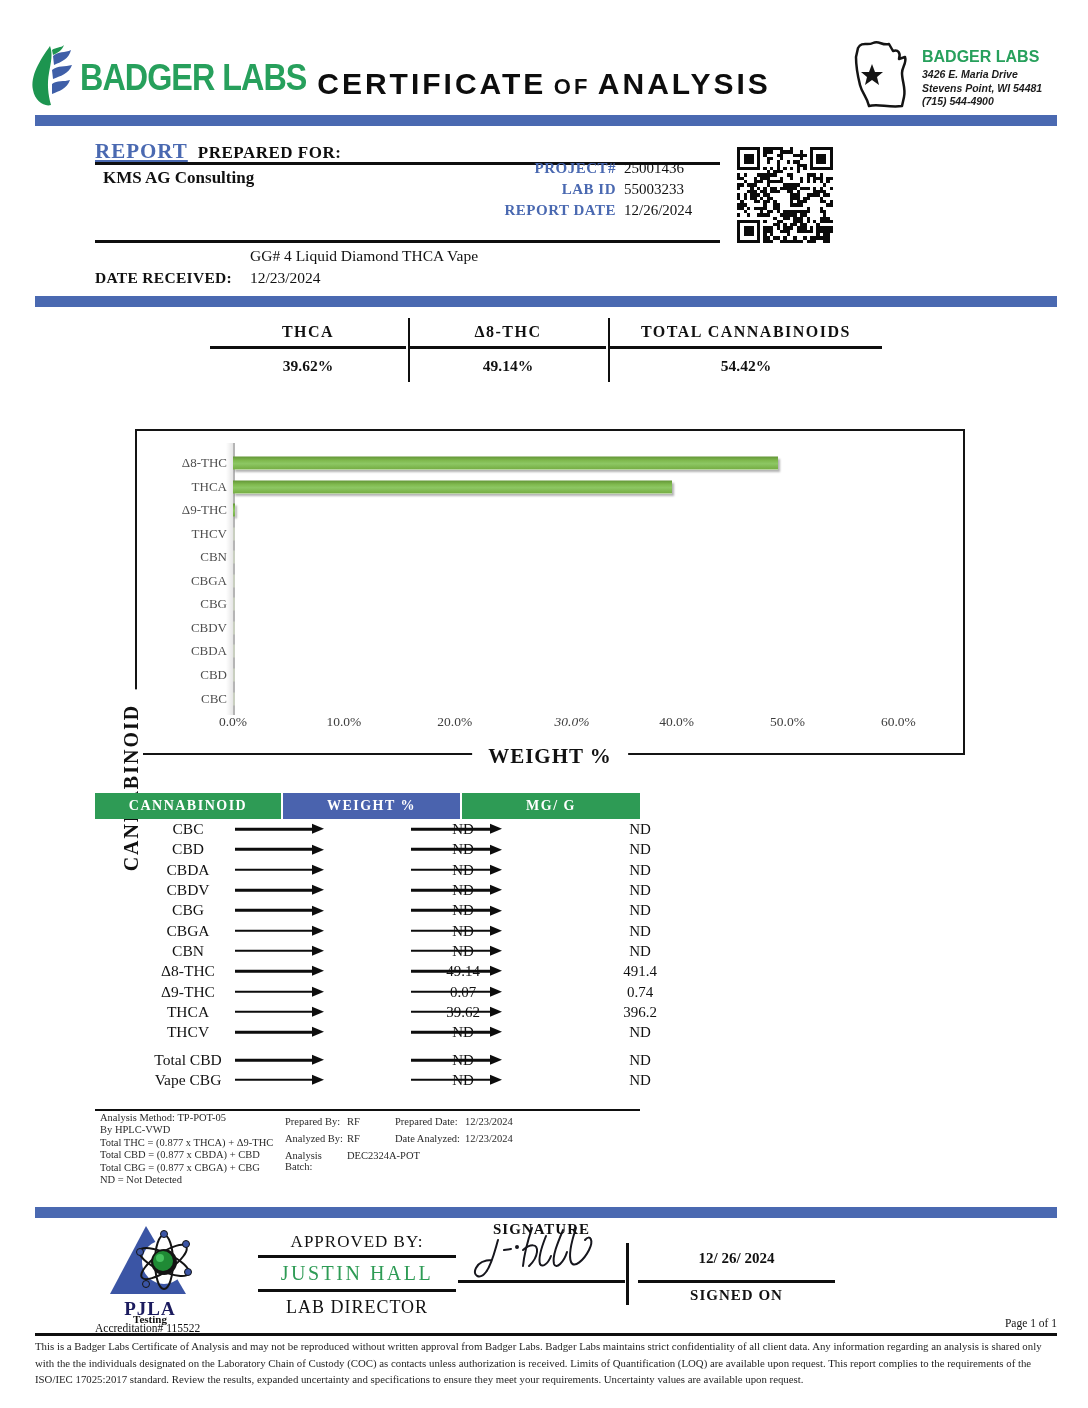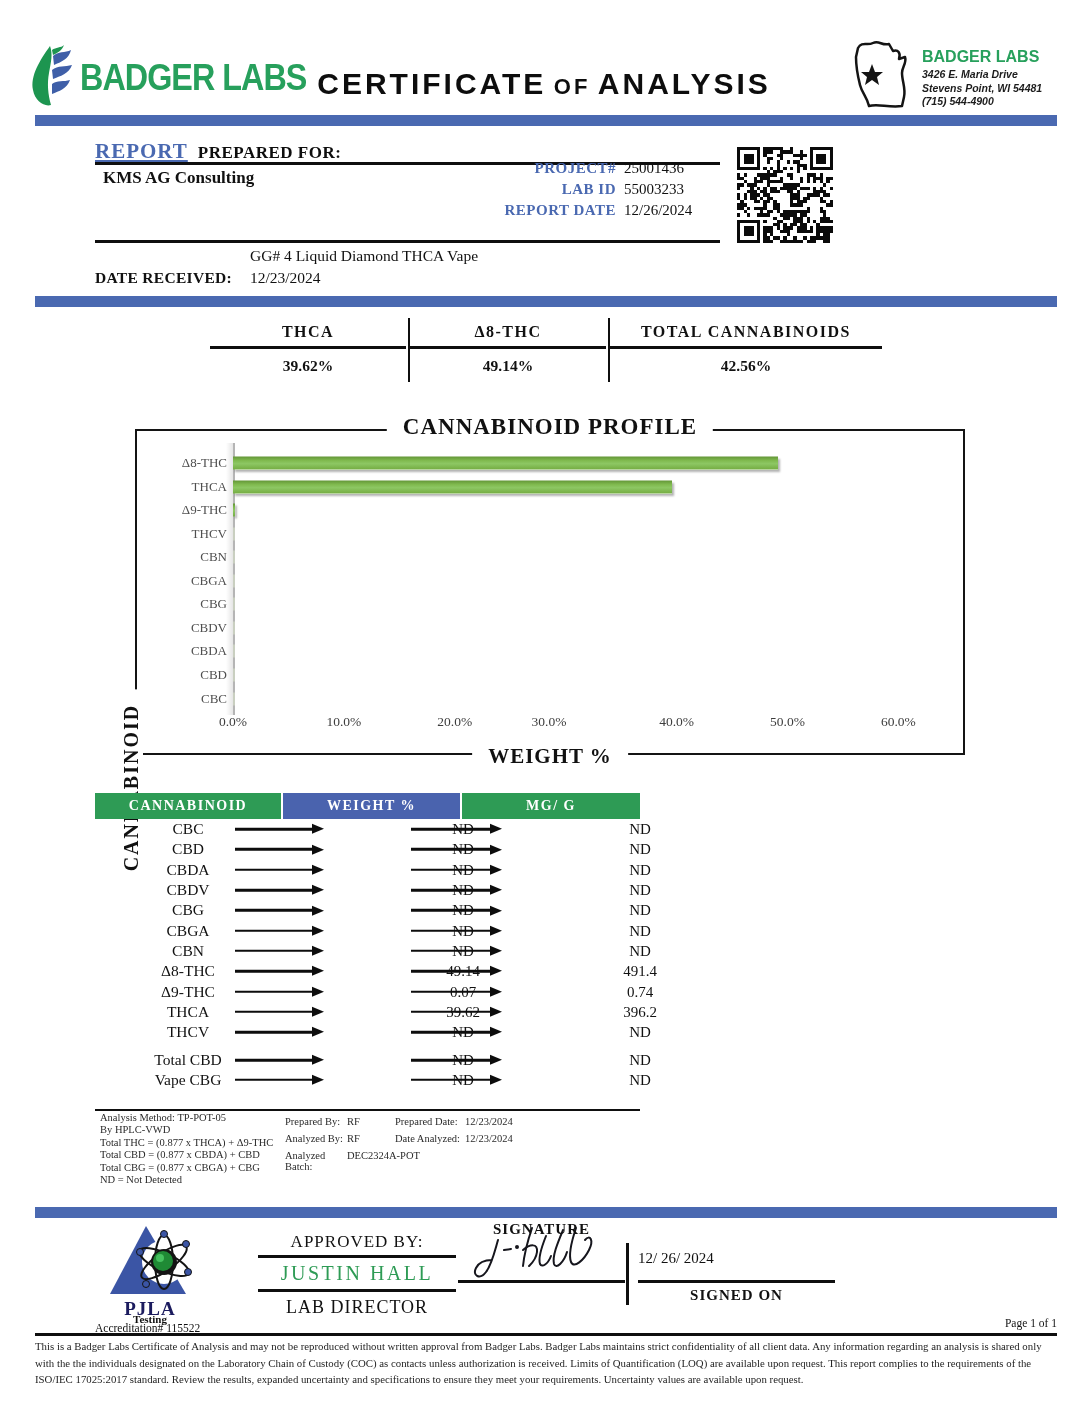--- a/index.html
+++ b/index.html
@@ -107,21 +107,21 @@
   .accreditation { left:95px; top:1322px; font-size:11.5px; }
   .approved { left:258px; top:1232px; width:198px; text-align:center; }
   .approved .l1 { font-size:17px; letter-spacing:1px; }
   .approved .ln { height:3px; background:#0f0f0f; margin:3px 0; }
   .approved .nm { font-size:20px; color:#2e9b55; letter-spacing:2.5px; padding:1px 0; }
   .approved .rl { font-size:18px; letter-spacing:1px; padding-top:2px; }
   .sig-svg { left:468px; top:1220px; width:160px; height:62px; }
   .sig-rule { left:458px; top:1280px; width:167px; height:3px; }
   .sig-label { left:458px; top:1221px; width:167px; text-align:center; font-weight:bold; font-size:15px; letter-spacing:1px; }
   .vdiv { left:626px; top:1243px; width:2.5px; height:62px; background:#0f0f0f; }
-  .signed-date { left:638px; top:1250px; width:197px; text-align:left; font-weight:normal; font-size:15px; }
+  .signed-date { left:638px; top:1250px; width:197px; text-align:center; font-weight:bold; font-size:15px; }
   .signed-rule { left:638px; top:1280px; width:197px; height:3px; }
   .signed-label { left:638px; top:1287px; width:197px; text-align:center; font-weight:bold; font-size:15px; letter-spacing:1px; }
 
   
   .page-num { left:960px; top:1317px; width:97px; text-align:right; font-size:11.5px; }
   .bottom-rule { left:35px; top:1333px; width:1022px; height:2.5px; }
   .disclaimer { left:35px; top:1338px; width:1022px; font-size:10.8px; line-height:1.55; color:#1e1e1e; }
 </style>
 </head>
 <body>
@@ -614,25 +614,24 @@
     <div class="val">39.62%</div>
   </div>
   <div class="sum-div" style="left:408px;"></div>
   <div class="sum-cell" style="left:410px;width:196px;">
     <div class="lab">Δ8-THC</div>
     <div class="val">49.14%</div>
   </div>
   <div class="sum-div" style="left:608px;"></div>
   <div class="sum-cell" style="left:610px;width:272px;">
     <div class="lab">TOTAL CANNABINOIDS</div>
-    <div class="val">42.56%</div>
+    <div class="val">54.42%</div>
   </div>
 
   <div class="abs chart-box">
-    <div class="chart-title">CANNABINOID PROFILE</div>
     <div class="yaxis-title">CANNABINOID</div>
     <div class="axis-shadow"></div>
     <div class="axis-line"></div>
     <div id="plot">
         <div class="cat-label" style="top: 32px;">Δ8-THC</div>
         <div class="bar" style="left: 96px; top: 32px; width: 544.963px;"></div>
         <div class="cat-label" style="top: 55.55px;">THCA</div>
         <div class="bar" style="left: 96px; top: 55.55px; width: 439.386px;"></div>
         <div class="cat-label" style="top: 79.1px;">Δ9-THC</div>
         <div class="bar" style="left: 96px; top: 79.1px; width: 1.6px;"></div>
@@ -650,21 +649,21 @@
         <div class="bar nd" style="left: 96px; top: 220.4px; width: 1.6px;"></div>
         <div class="cat-label" style="top: 243.95px;">CBD</div>
         <div class="bar nd" style="left: 96px; top: 243.95px; width: 1.6px;"></div>
         <div class="cat-label" style="top: 267.5px;">CBC</div>
         <div class="bar nd" style="left: 96px; top: 267.5px; width: 1.6px;"></div>
       </div>
     <div id="ticks">
         <div class="tick" style="left: 96px;">0.0%</div>
         <div class="tick" style="left: 206.9px;">10.0%</div>
         <div class="tick" style="left: 317.8px;">20.0%</div>
-        <div class="tick" style="left: 412px;">30.0%</div>
+        <div class="tick" style="left: 435px; font-style: italic;">30.0%</div>
         <div class="tick" style="left: 539.6px;">40.0%</div>
         <div class="tick" style="left: 650.5px;">50.0%</div>
         <div class="tick" style="left: 761.4px;">60.0%</div>
       </div>
     <div class="xaxis-title">WEIGHT %</div>
   </div>
 
   <div class="abs dt-header">
     <div class="hc g" style="width:186px;">CANNABINOID</div>
     <div class="hc b" style="width:177px;">WEIGHT %</div>
@@ -781,21 +780,21 @@
       <div class="l2">Prepared Date:</div>
       <div class="v2">12/23/2024</div>
     </div>
     <div class="r">
       <div class="l1">Analyzed By:</div>
       <div class="v1">RF</div>
       <div class="l2">Date Analyzed:</div>
       <div class="v2">12/23/2024</div>
     </div>
     <div class="r">
-      <div class="l1">Analyzed Batch:</div>
+      <div class="l1">Analysis Batch:</div>
       <div>DEC2324A-POT</div>
     </div>
   </div>
 
   <div class="hbar bar3"></div>
 
   <svg class="abs pjla-logo" viewBox="0 0 96 78">
     <polygon points="44,4 8,72 84,72" fill="#3b55a5"></polygon>
     <circle cx="62" cy="40" r="22" fill="#ffffff"></circle>
     <ellipse cx="62" cy="40" rx="27" ry="9" fill="none" stroke="#141414" stroke-width="2" transform="rotate(25 62 40)"></ellipse>

